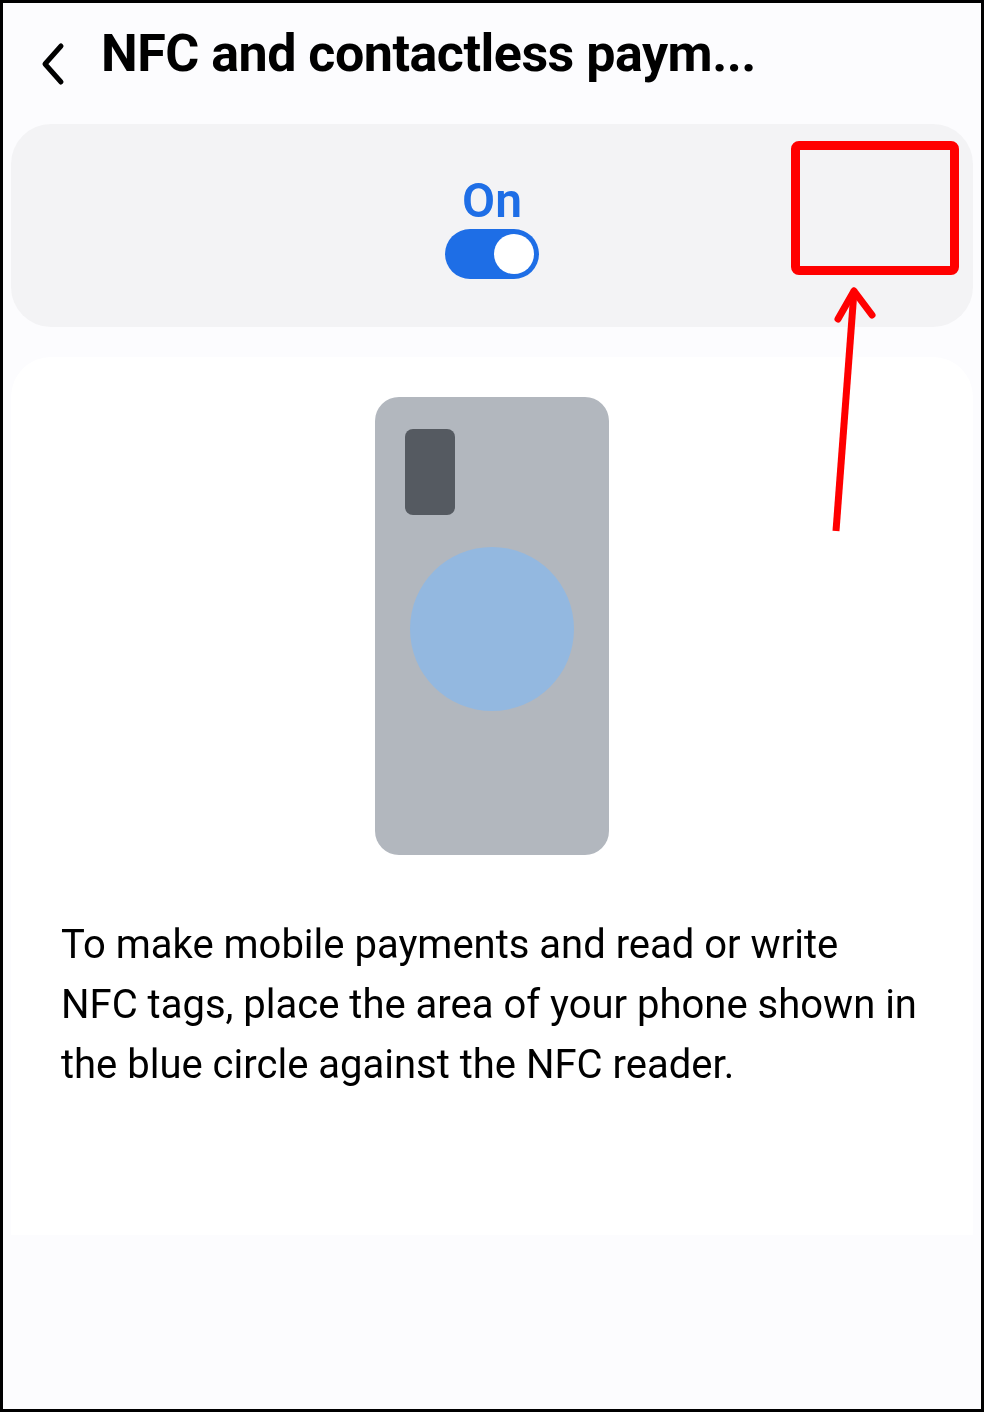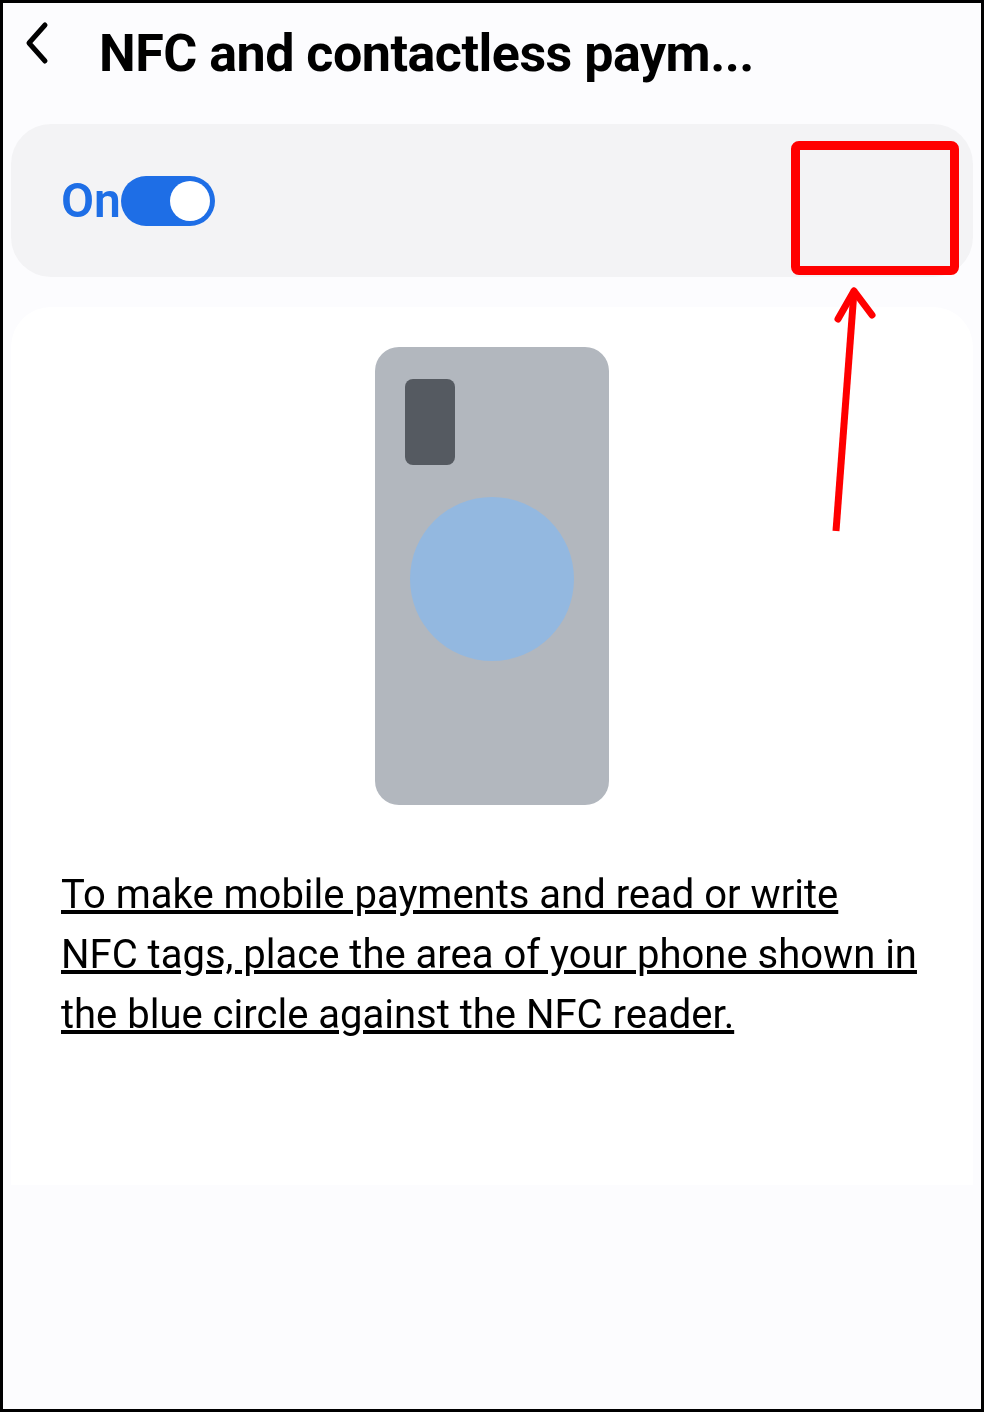--- a/index.html
+++ b/index.html
@@ -11,23 +11,23 @@
       font-family: -apple-system, BlinkMacSystemFont, 'Segoe UI', Roboto, sans-serif;
       background: #fcfcfe;
       width: 984px;
       height: 1412px;
       border: 3px solid #000;
       position: relative;
       overflow: hidden;
     }
     .header {
       display: flex;
-      align-items: flex-start;
-      padding: 20px 30px 30px 14px;
-      gap: 42px;
+      align-items: flex-end;
+      padding: 20px 30px 30px 30px;
+      gap: 28px;
     }
     .back-icon {
       width: 40px;
       height: 40px;
       display: flex;
       align-items: center;
       justify-content: center;
       cursor: pointer;
     }
     .back-icon svg {
@@ -40,22 +40,23 @@
       color: #000;
       letter-spacing: -0.5px;
     }
     .toggle-section {
       background: #f3f3f5;
       border-radius: 40px;
       margin: 10px 8px;
       padding: 48px 50px;
       display: flex;
       align-items: center;
-      justify-content: flex-start;
+      justify-content: space-between;
       position: relative;
+      flex-direction: column;
     }
     .toggle-label {
       font-size: 48px;
       font-weight: 600;
       color: #1e6ee6;
     }
     .toggle-switch {
       width: 94px;
       height: 50px;
       background: #1e6ee6;
@@ -88,21 +89,20 @@
       top: 280px;
       right: 95px;
       z-index: 10;
       pointer-events: none;
     }
     .content-section {
       background: #fff;
       margin: 30px 8px 0 8px;
       border-radius: 40px 40px 0 0;
       padding: 40px 50px 50px 50px;
-      text-decoration: underline;
     }
     .phone-illustration {
       display: flex;
       justify-content: center;
       padding: 0 0 60px 0;
     }
     .phone-body {
       width: 234px;
       height: 458px;
       background: #b2b7be;

